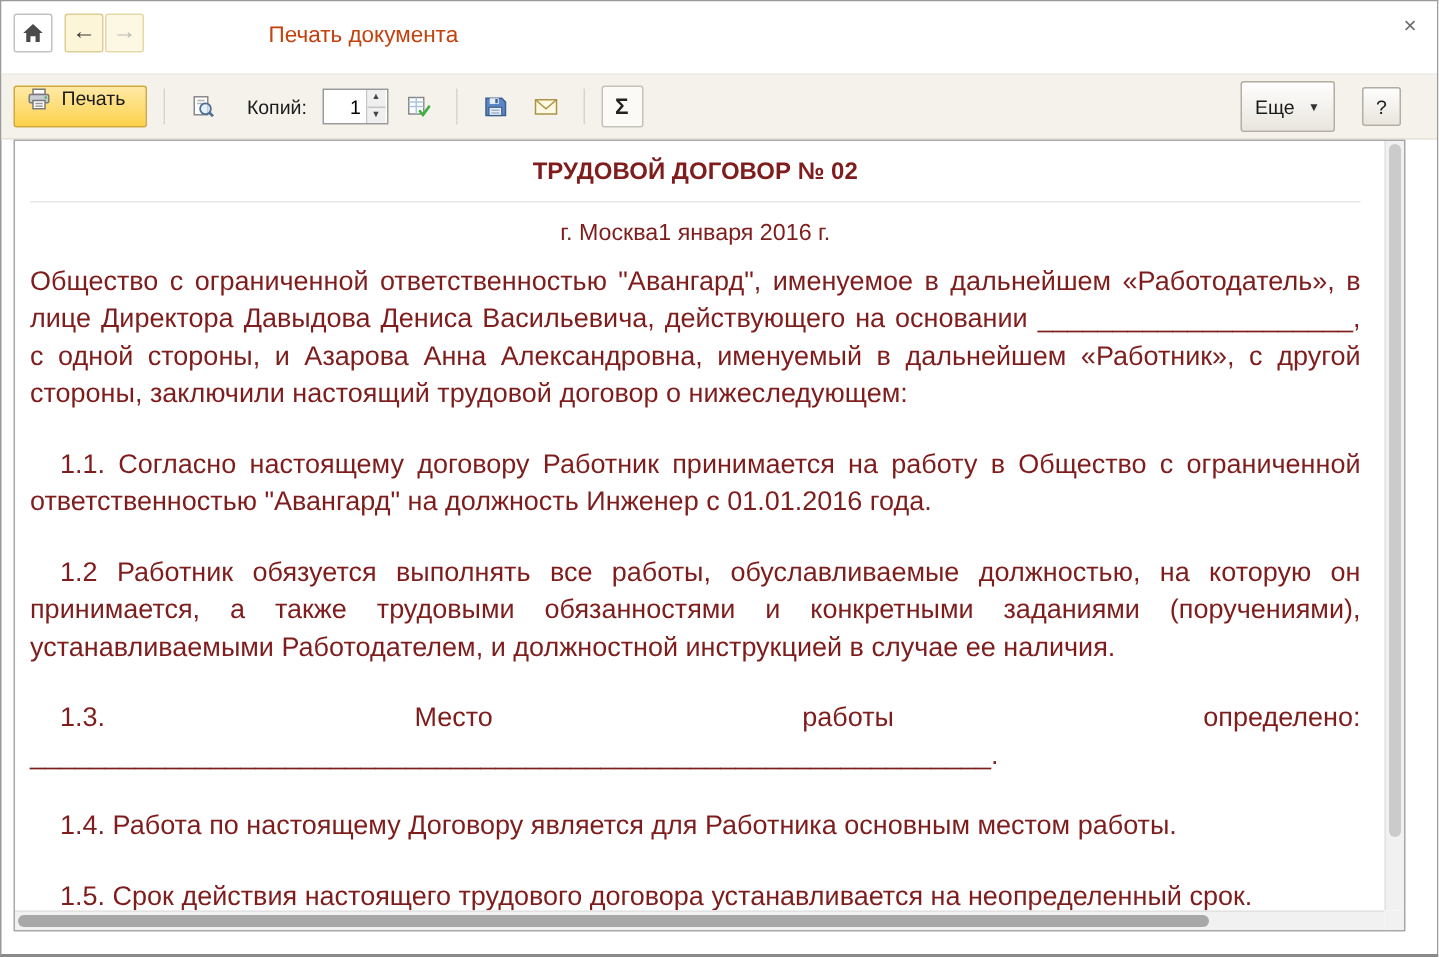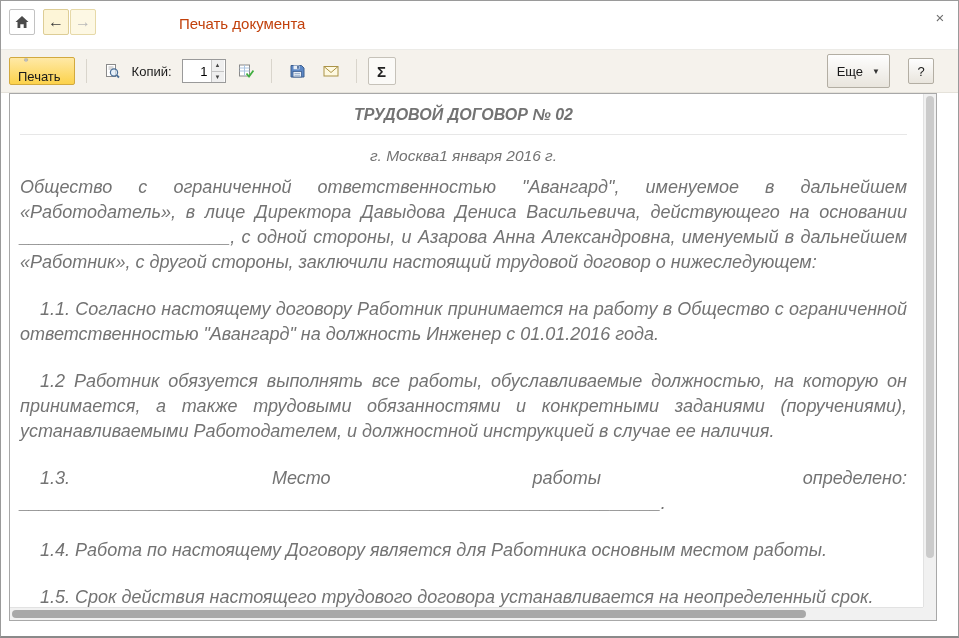--- a/index.html
+++ b/index.html
@@ -32,30 +32,30 @@
 
   
   .toolbar {
     position:absolute; top:48px; left:0; right:0; height:44px;
     background:#f5f2ec; border-top:1px solid #ecebe7; border-bottom:1px solid #e5e2da;
     display:flex; align-items:center; padding:0 8px; gap:6px;
   }
   .btn-print {
     display:flex; align-items:flex-start; gap:7px; height:28px; padding:0 13px 0 8px;
     background:linear-gradient(#ffe9a6, #fcd24b); border:1px solid #d2a93e; border-radius:2px;
-    font-size:13px; color:#1a1a1a; cursor:pointer; font-family:inherit;flex-direction:column;
+    font-size:13px; color:#1a1a1a; cursor:pointer; font-family:inherit;
   }
   .sep { width:1px; height:24px; background:#d9d5cc; margin:0 5px; }
   .tool-btn {
     width:28px; height:28px; display:flex; align-items:center; justify-content:center;
     border:1px solid transparent; border-radius:2px; background:transparent; cursor:pointer;
   }
   .tool-btn.boxed { border:1px solid #c6c2b9; background:#fbfaf7; }
   .icon16 { width:16px; height:16px; display:block; }
-  .copies-label { font-size:13px; color:#1a1a1a; margin-right:4px; }
+  .copies-label { font-size:13px; color:#1a1a1a; margin-left:10px; margin-right:4px; }
   .spinner { display:flex; height:24px; width:44px; border:1px solid #9a9a9a; background:#fff; }
   .spinner input {
     width:28px; border:0; outline:none; text-align:right; font-size:13px; padding-right:3px;
     font-family:inherit; background:transparent;
   }
   .spin-col { width:13px; display:flex; flex-direction:column; border-left:1px solid #c4c4c4; }
   .spin-btn {
     flex:1; display:flex; align-items:center; justify-content:center;
     border:0; background:#efefef; cursor:pointer; padding:0;
   }
@@ -74,21 +74,21 @@
     background:linear-gradient(#fefefe, #e9e5dd); font-size:13px; color:#1a1a1a; cursor:pointer; font-family:inherit;
   }
 
   
   .doc {
     position:absolute; top:92px; left:8px; width:928px; height:528px;
     border:1px solid #a8a8a8; background:#fff;
   }
   .doc-content {
     position:absolute; top:0; left:0; right:13px; bottom:13px;
-    overflow:hidden; padding:6px 16px 0 10px; color:#737373;font-style:italic;
+    overflow:hidden; padding:6px 16px 0 10px; color:#7f1d1d;
   }
   .doc-title {
     font-size:16px; font-weight:bold; text-align:center;
     padding:5px 0 9px; border-bottom:1px solid #e7e7e7; line-height:20px;
   }
   .doc-row { display:flex; justify-content:center; margin-top:12px; font-size:15.5px; line-height:18px; }
   .doc p { font-size:18px; line-height:25px; text-align:justify; }
   p.intro   { margin-top:10px; }
   p.body-p  { margin-top:22px; text-indent:20px; }
   p.heading { margin-top:13px; font-weight:bold; text-indent:16px; text-align:left; }

